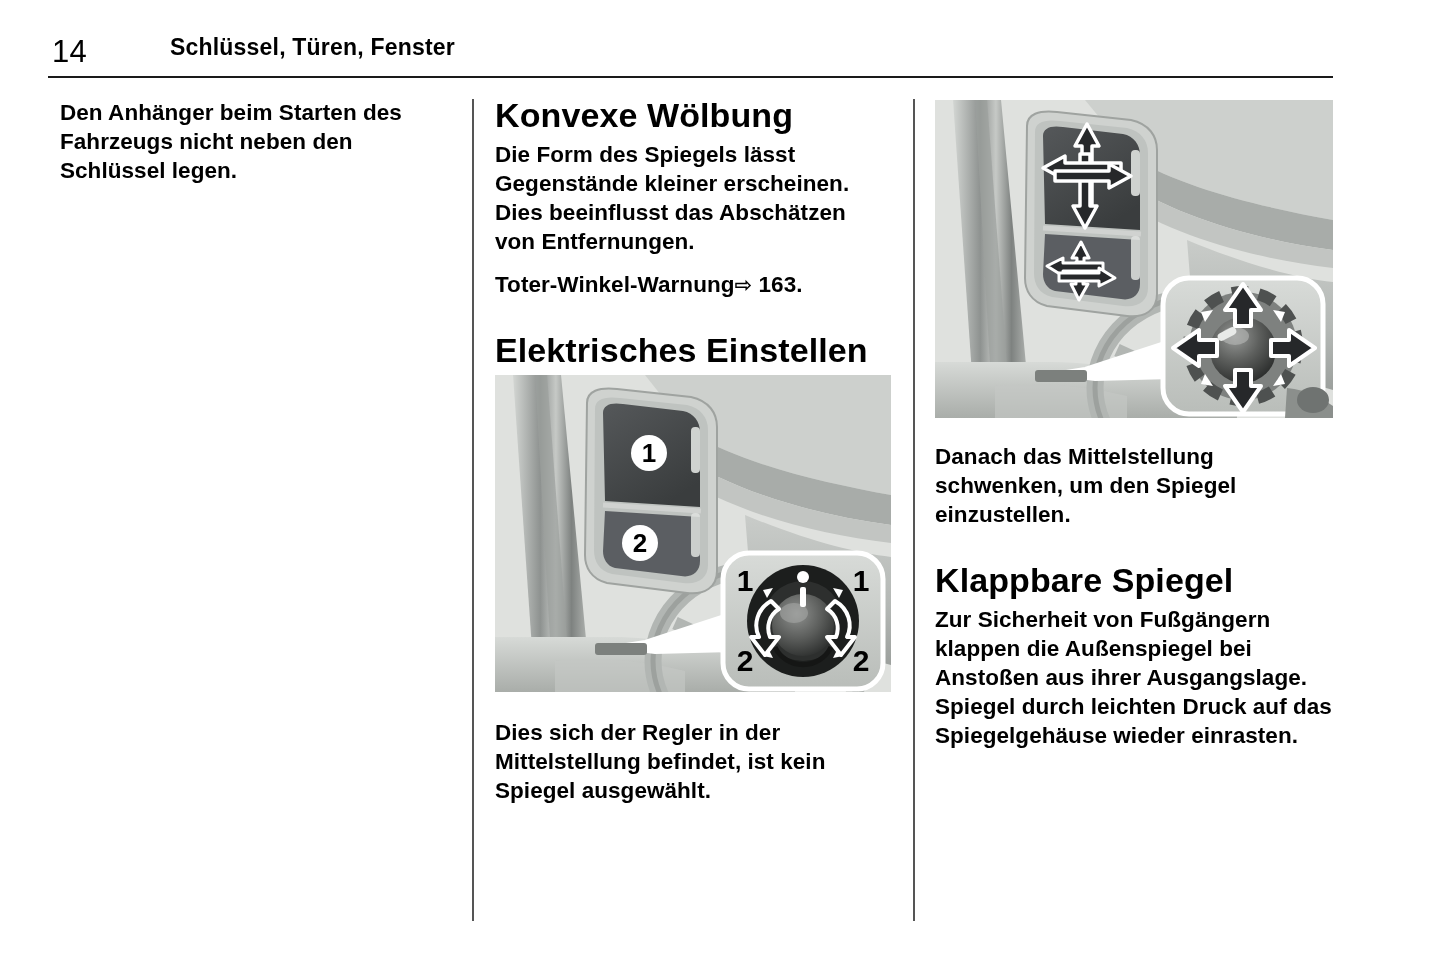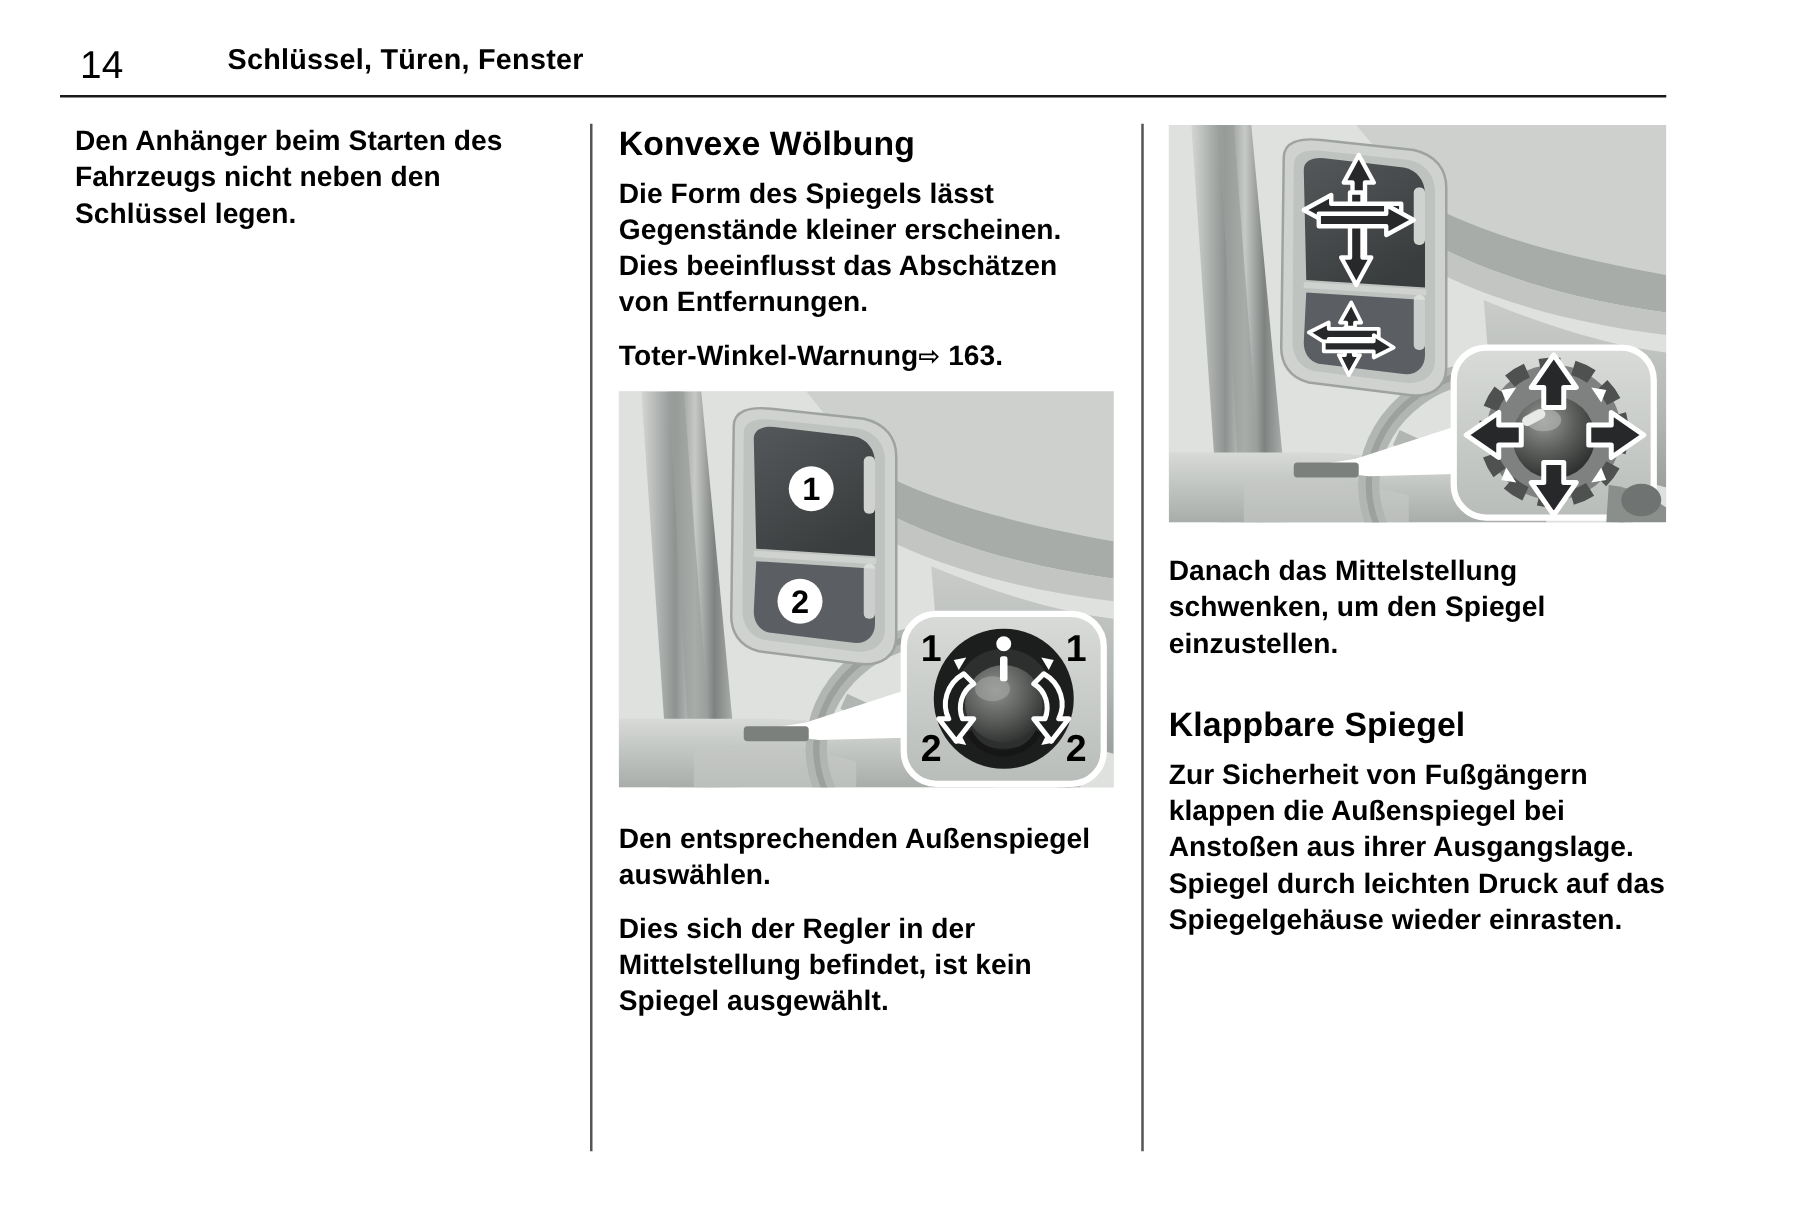--- a/index.html
+++ b/index.html
@@ -12,21 +12,21 @@
     height: 966px;
     font-family: "Liberation Sans", sans-serif;
     color: #000000;
     position: relative;
     overflow: hidden;
   }
 
   
   .page-header {
     position: absolute;
-    left: 64px;
+    left: 52px;
     top: 34px;
     width: 1285px;
     height: 42px;
   }
   .page-number {
     position: absolute;
     left: 0;
     top: 0;
     font-size: 31px;
     font-weight: 400;
@@ -79,21 +79,21 @@
   }
   h1.h-main {
     margin: 0 0 26px 0;
     font-size: 33px;
     line-height: 38px;
     font-weight: 700;
     letter-spacing: 0.1px;
   }
   h2.h-sub {
     margin: 0 0 8px 0;
-    font-size: 27px;
+    font-size: 34px;
     line-height: 34px;
     font-weight: 700;
     letter-spacing: 0.1px;
   }
   h2.h-sub.spaced-top { margin-top: 34px; }
   .xref-arrow {
     font-family: "DejaVu Sans", sans-serif;
     font-size: 21px;
     line-height: 1;
   }
@@ -129,20 +129,21 @@
 
 
   <h2 class="h-sub">Konvexe Wölbung</h2>
   <p class="body">Die Form des Spiegels lässt Gegenstände kleiner erscheinen. Dies beeinflusst das Abschätzen von Entfernungen.</p>
 
   <p class="body">
     <span>Toter-Winkel-Warnung</span><span class="xref-arrow">⇨</span>
     <span>163.</span>
   </p>
 
+  <h2 class="h-sub spaced-top">Elektrisches Einstellen</h2>
 
   <div class="figure fig-mid">
     <svg viewBox="0 0 396 317" xmlns="http://www.w3.org/2000/svg">
       <defs>
         <linearGradient id="m_pillar" x1="0" y1="0" x2="1" y2="0">
           <stop offset="0%" stop-color="#d3d6d3"></stop>
           <stop offset="35%" stop-color="#8e9290"></stop>
           <stop offset="55%" stop-color="#c6c9c6"></stop>
           <stop offset="75%" stop-color="#7e8280"></stop>
           <stop offset="100%" stop-color="#b9bcb9"></stop>
@@ -254,21 +255,20 @@
                  C345,252 342,240 332,234 Z" fill="#1c1e1d" stroke="#ffffff" stroke-width="4" stroke-linejoin="round"></path>
 
         <text x="250" y="216" text-anchor="middle" font-family="Liberation Sans, sans-serif" font-size="30" font-weight="bold" fill="#000000">1</text>
         <text x="366" y="216" text-anchor="middle" font-family="Liberation Sans, sans-serif" font-size="30" font-weight="bold" fill="#000000">1</text>
         <text x="250" y="296" text-anchor="middle" font-family="Liberation Sans, sans-serif" font-size="30" font-weight="bold" fill="#000000">2</text>
         <text x="366" y="296" text-anchor="middle" font-family="Liberation Sans, sans-serif" font-size="30" font-weight="bold" fill="#000000">2</text>
       </g>
     </svg>
   </div>
 
-  <p class="body">Den entsprechenden Außenspiegel auswählen.</p>
   <p class="body">Dies sich der Regler in der Mittelstellung befindet, ist kein Spiegel ausgewählt.</p>
 </div>
 
 <div class="col col-3">
 
   <div class="figure fig-top">
     <svg viewBox="0 0 398 318" xmlns="http://www.w3.org/2000/svg">
       <defs>
         <linearGradient id="r_pillar" x1="0" y1="0" x2="1" y2="0">
           <stop offset="0%" stop-color="#d3d6d3"></stop>

